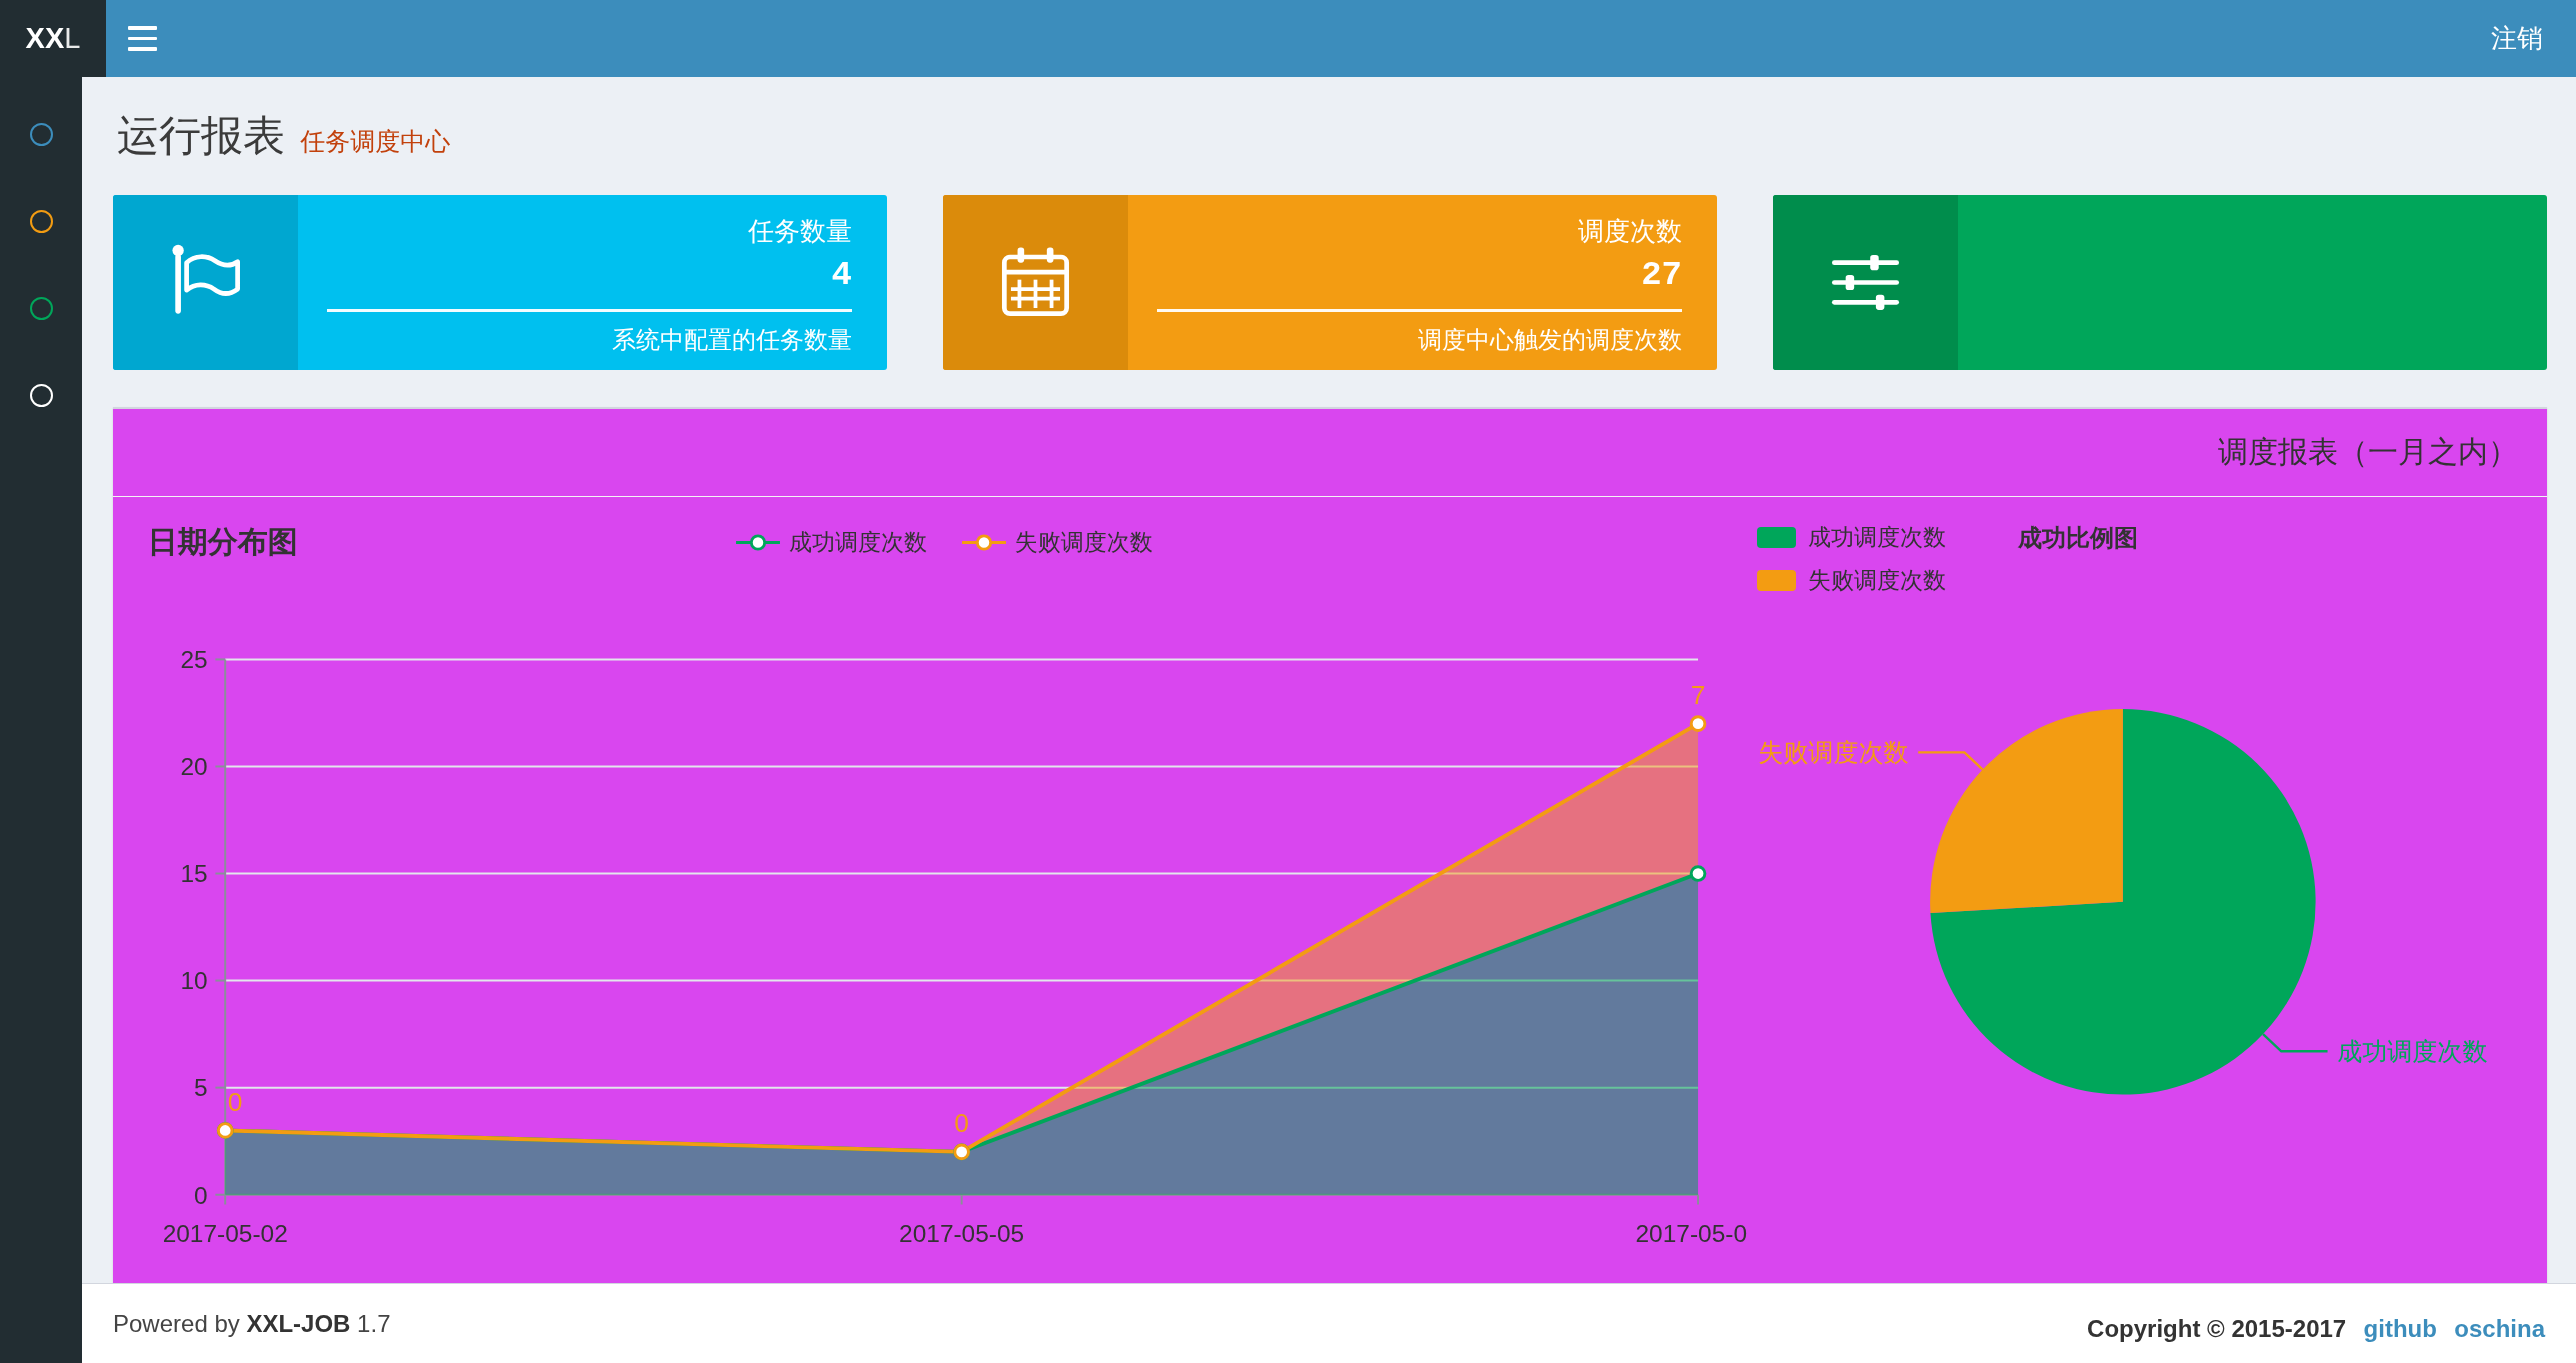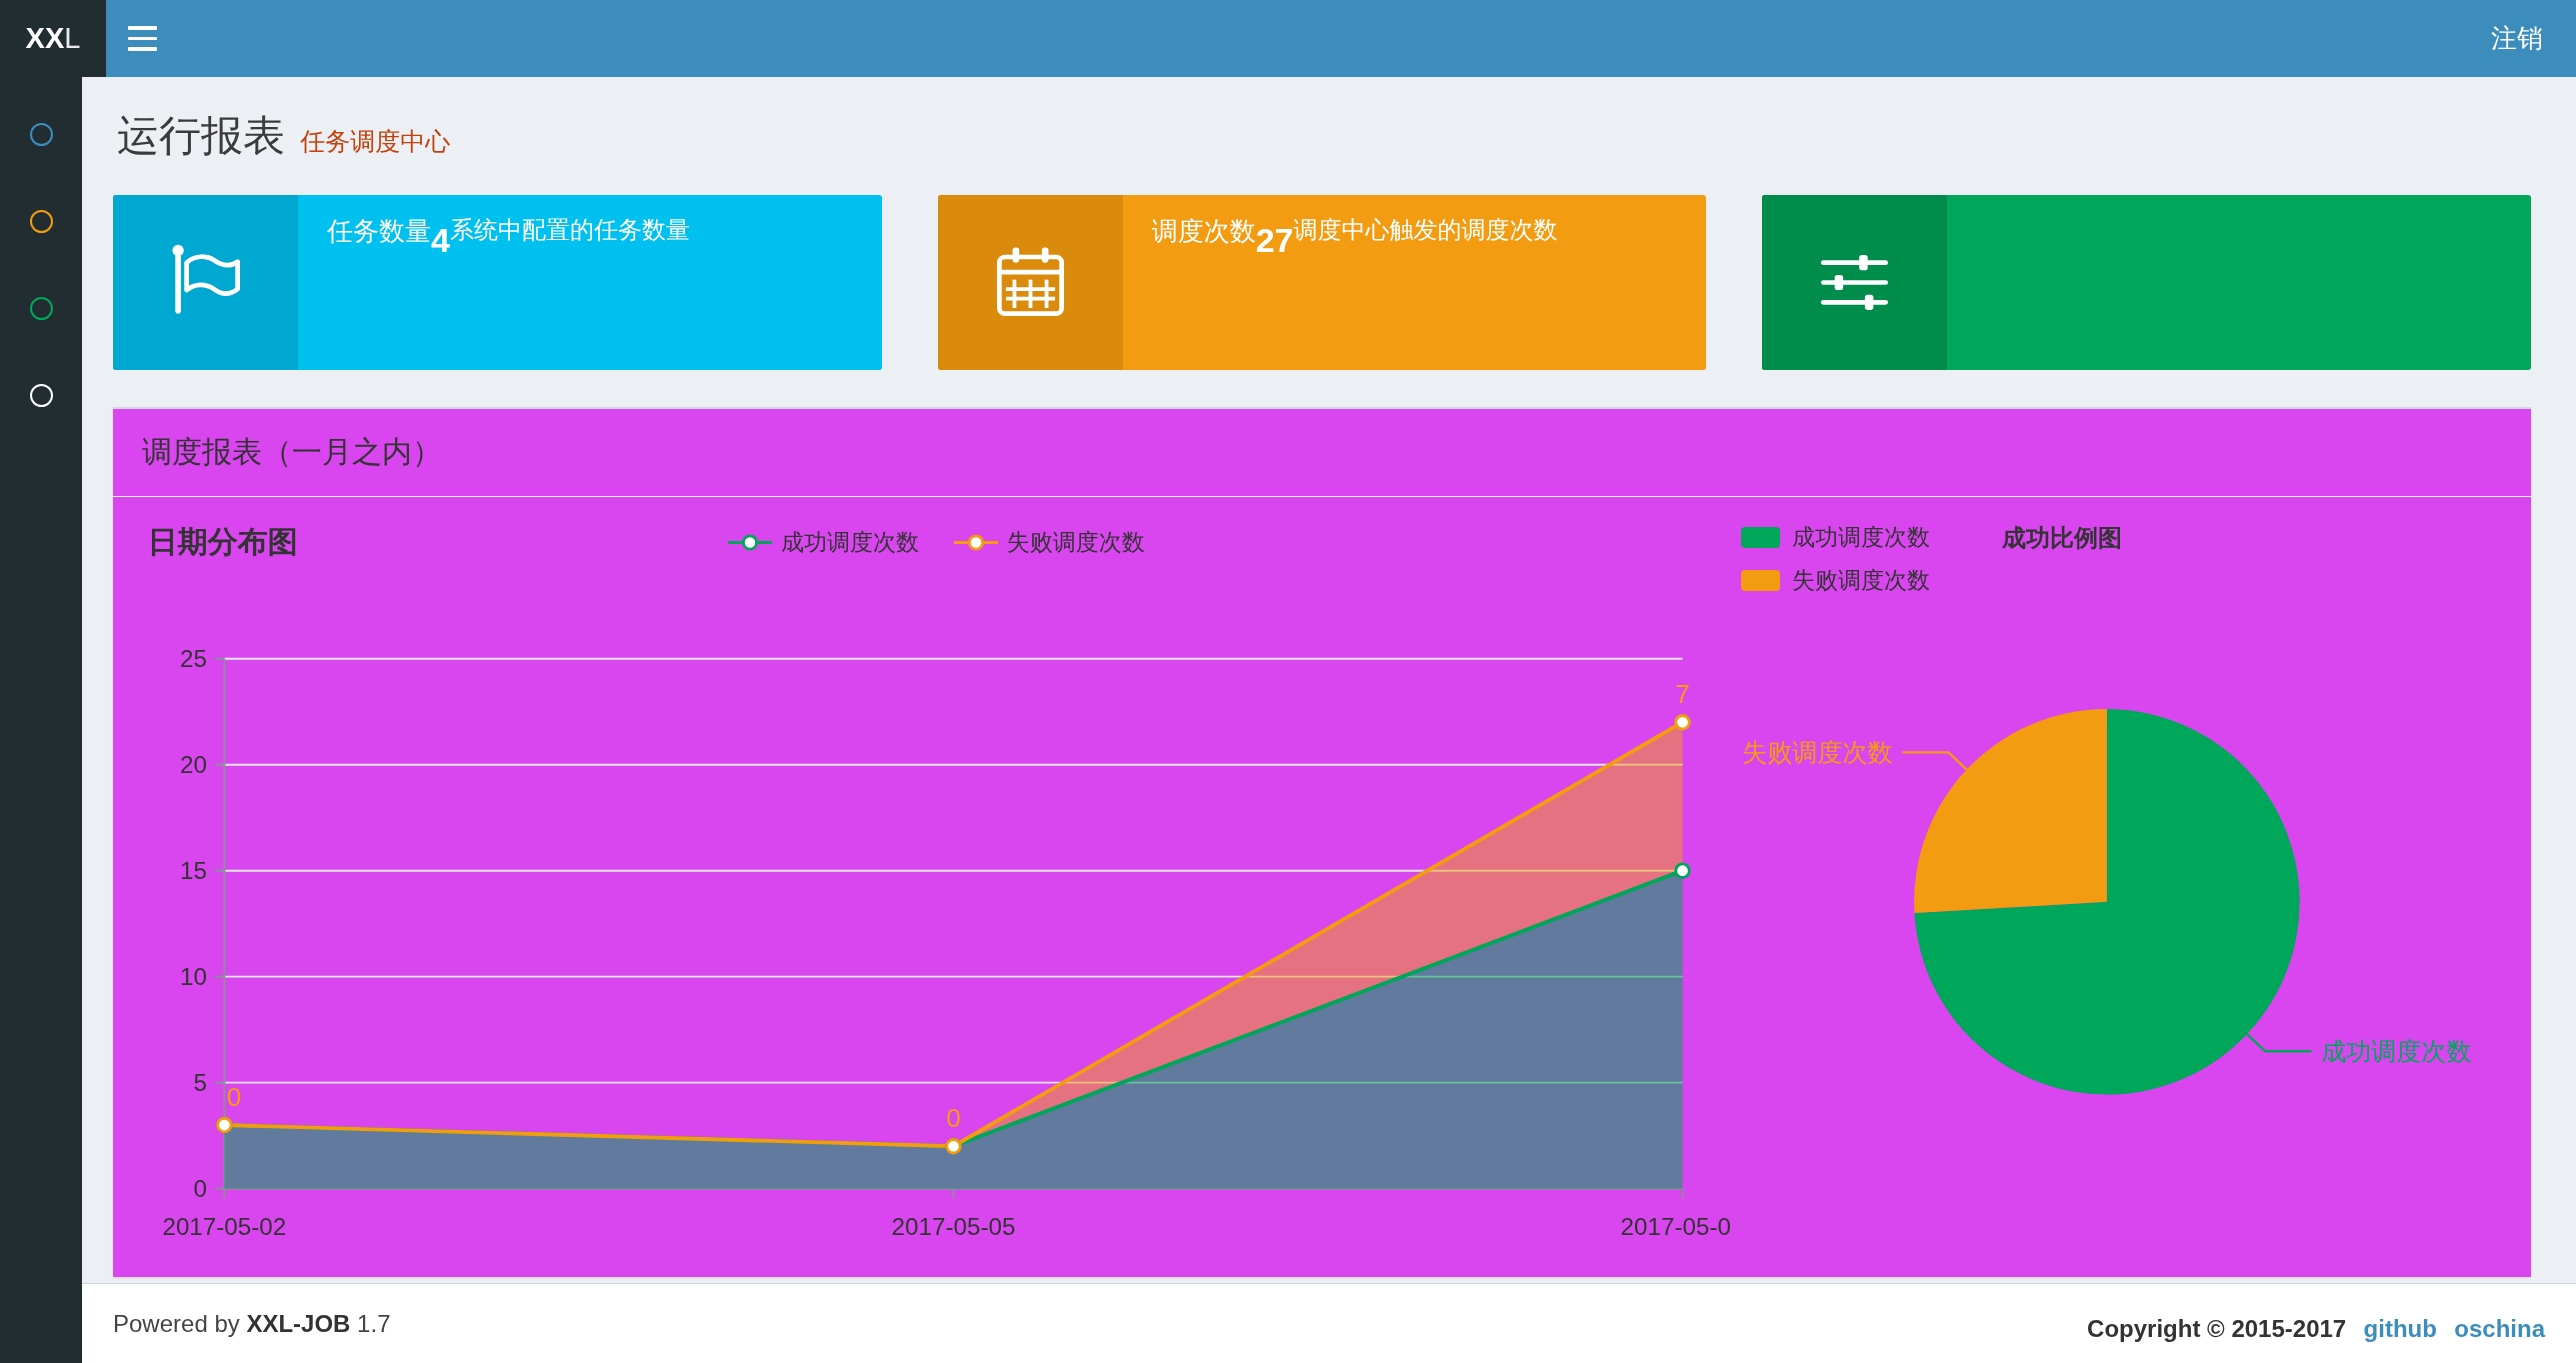--- a/index.html
+++ b/index.html
@@ -13,31 +13,31 @@
   .hamburger { width:73px; display:flex; flex-direction:column; justify-content:center; align-items:center; gap:6.7px; cursor:pointer; }
   .hamburger i { display:block; width:29px; height:3.9px; background:#fff; border-radius:1px; }
   .nav-spacer { flex:1; }
   .logout { display:flex; align-items:center; padding:0 33px; color:#fff; font-size:26px; cursor:pointer; }
 
   .wrapper { display:flex; height:1286px; }
   .sidebar { width:82px; display:flex; flex-direction:column; align-items:center; padding-top:46px; gap:64px; flex:0 0 82px; }
   .side-item { width:23px; height:23px; border-radius:50%; border:2.9px solid #fff; cursor:pointer; }
 
   .main { flex:1; display:flex; flex-direction:column; min-width:0; }
-  .content { flex:1; padding:23px 45px 0 31px; overflow:hidden; }
+  .content { flex:1; padding:23px 29px 0 31px; overflow:hidden;text-align:right; }
 
   .page-header { margin:7.7px 0 31px 3.9px; display:flex; align-items:baseline; gap:15.4px; }
   .page-title { font-size:42px; font-weight:500; color:#3b3b3b; }
   .page-subtitle { font-size:25px; color:#c2410c; }
 
   
   .info-boxes { display:flex; gap:56px; margin-bottom:37px; }
   .info-box { flex:1; height:175px; display:flex; color:#fff; border-radius:2.9px; overflow:hidden; }
   .info-icon { width:185px; display:flex; align-items:center; justify-content:center; flex:0 0 185px; }
-  .info-body { flex:1; padding:19px 35px 0 29px; display:flex; flex-direction:row; }
+  .info-body { flex:1; padding:19px 35px 0 29px; display:flex; flex-direction:column;font-family:Liberation Mono, monospace; }
   .info-title { font-size:26px; }
   .info-value { font-size:34px; font-weight:bold; margin-top:7.7px; }
   .info-divider { height:2.9px; background:rgba(255,255,255,.95); margin:14.5px 0 12.5px 0; }
   .info-desc { font-size:24px; }
 
   
   .panel { background:#d946ef; border-top:2.9px solid #d2d6de; border-radius:0; box-shadow:0 1px 1.9px rgba(0,0,0,.12); }
   .panel-header { padding:23px 29px; border-bottom:1px solid #f4f4f4; }
   .panel-title { font-size:30px; font-weight:500; color:#333; }
   .panel-body { display:flex; padding:25px 29px 13.5px 29px; }

